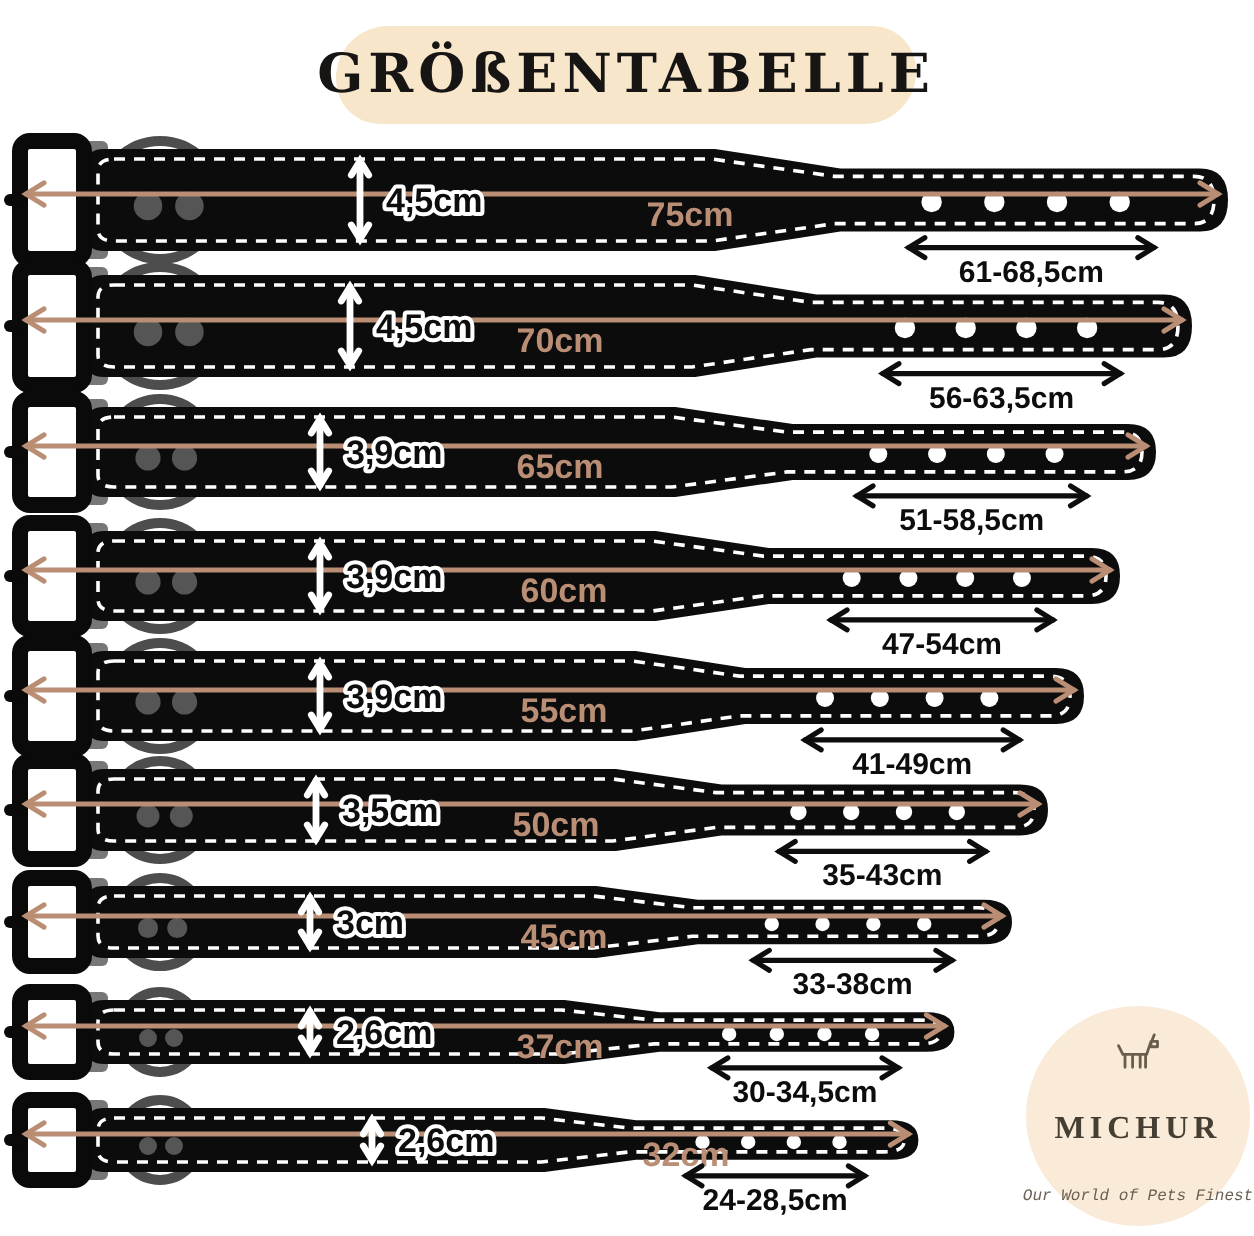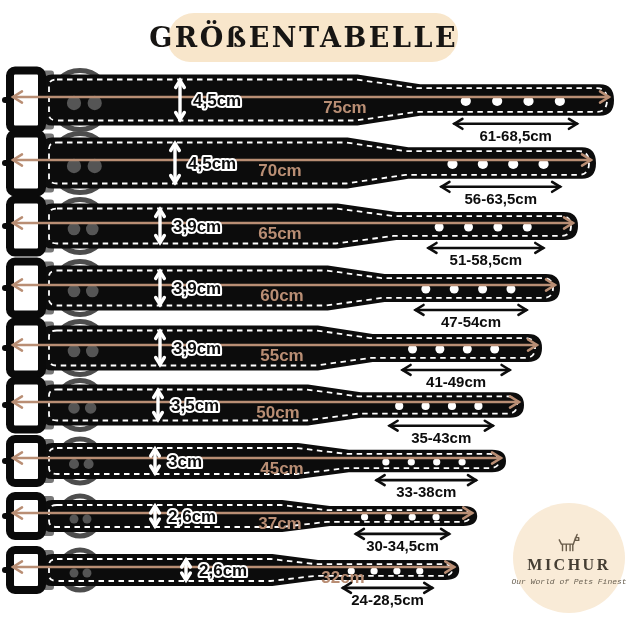--- a/index.html
+++ b/index.html
@@ -3,21 +3,21 @@
 <meta charset="utf-8">
 <style>
   html,body{margin:0;padding:0;}
   body{
     width:627px;height:618px;position:relative;background:#ffffff;overflow:hidden;
     font-family:"Liberation Sans", sans-serif;
   }
   .title-badge{
     position:absolute;left:168px;top:13px;width:290px;height:49px;
     border-radius:26px 22px 26px 22px;
-    display:flex;align-items:center;justify-content:flex-end;
+    display:flex;align-items:center;justify-content:center;
   }
   .title-badge h1{
     margin:0;font-family:"DejaVu Serif","Liberation Serif",serif;
     font-size:27px;font-weight:700;letter-spacing:2.5px;color:#171513;
   }
   .rows{position:absolute;left:0;top:0;width:627px;height:618px;}
   .collar-row{position:absolute;left:0;width:627px;height:100px;}
   .collar-row svg{display:block;}
   .brand-logo{
     position:absolute;left:513px;top:503px;width:112px;height:110px;border-radius:50%;
@@ -396,19 +396,19 @@
         <g stroke="#0d0d0d" stroke-width="2.6" stroke-linecap="round" fill="none">
     <line x1="342.94399999999996" y1="67.92" x2="432.212" y2="67.92"></line>
     <path d="M350.94399999999996 62.96 L342.94399999999996 67.92 L350.94399999999996 72.88"></path>
     <path d="M424.212 62.96 L432.212 67.92 L424.212 72.88"></path>
         </g>
         <text x="387.578" y="84.92" text-anchor="middle" font-family="Liberation Sans, sans-serif" font-size="15" font-weight="bold" fill="#0d0d0d">24-28,5cm</text>
       </svg>
     </div>
   </div>
 
-<div class="brand-logo" style="background: rgb(249, 235, 215);">
+<div class="brand-logo" style="background: rgb(249, 235, 215); gap: 17px;">
   <svg width="26" height="24" viewBox="0 0 24 22" fill="none" stroke="#6a5d4b" stroke-width="1.3" stroke-linecap="round" stroke-linejoin="round">
     <path d="M5 13 L16 13 M6 13 L6 19 M9.5 13 L9.5 19 M13 13 L13 19 M15.5 13 L15.5 19 M16 13 L18 7 M18 7 L21 7 L21 9.5 L18 9.5 Z M18.5 6.5 L19.5 4 M5 13 L3 9"></path>
   </svg>
   <div class="brand-name">MICHUR</div>
   <div class="brand-tagline">Our World of Pets Finest</div>
 </div>
 
 </body></html>

